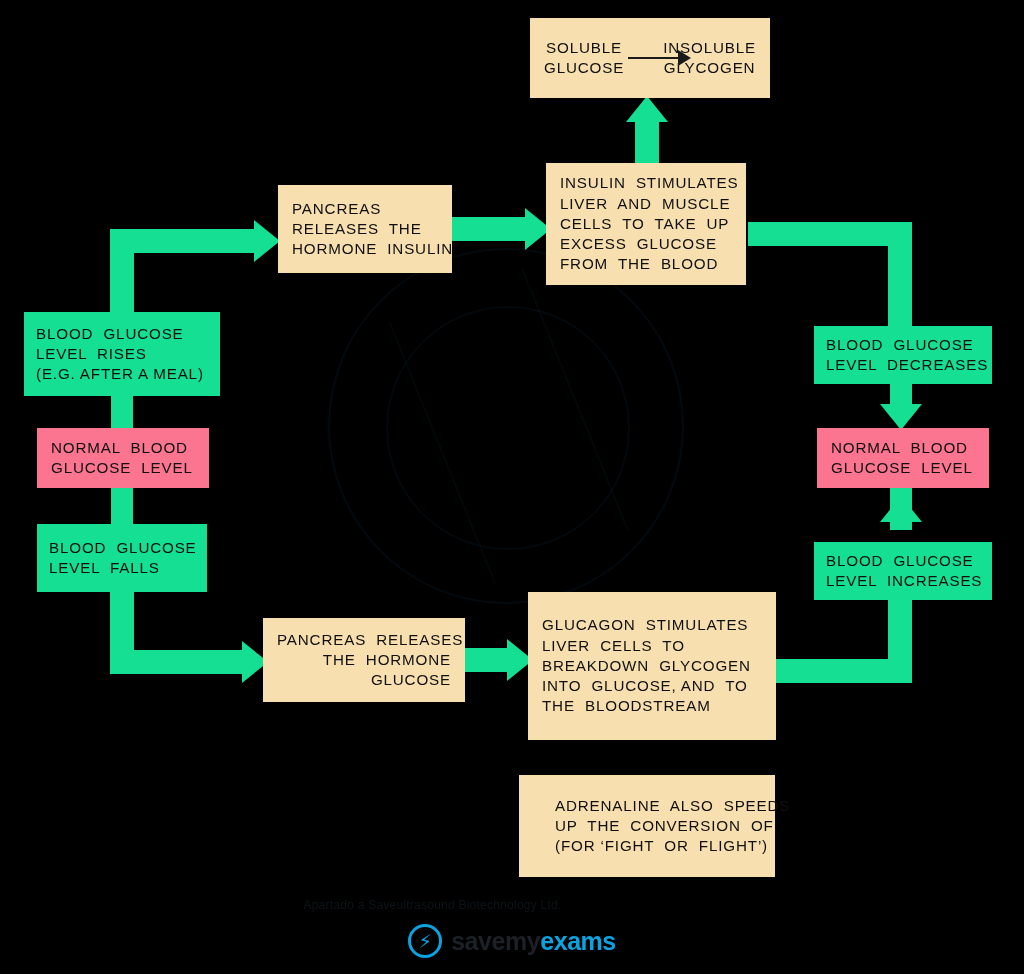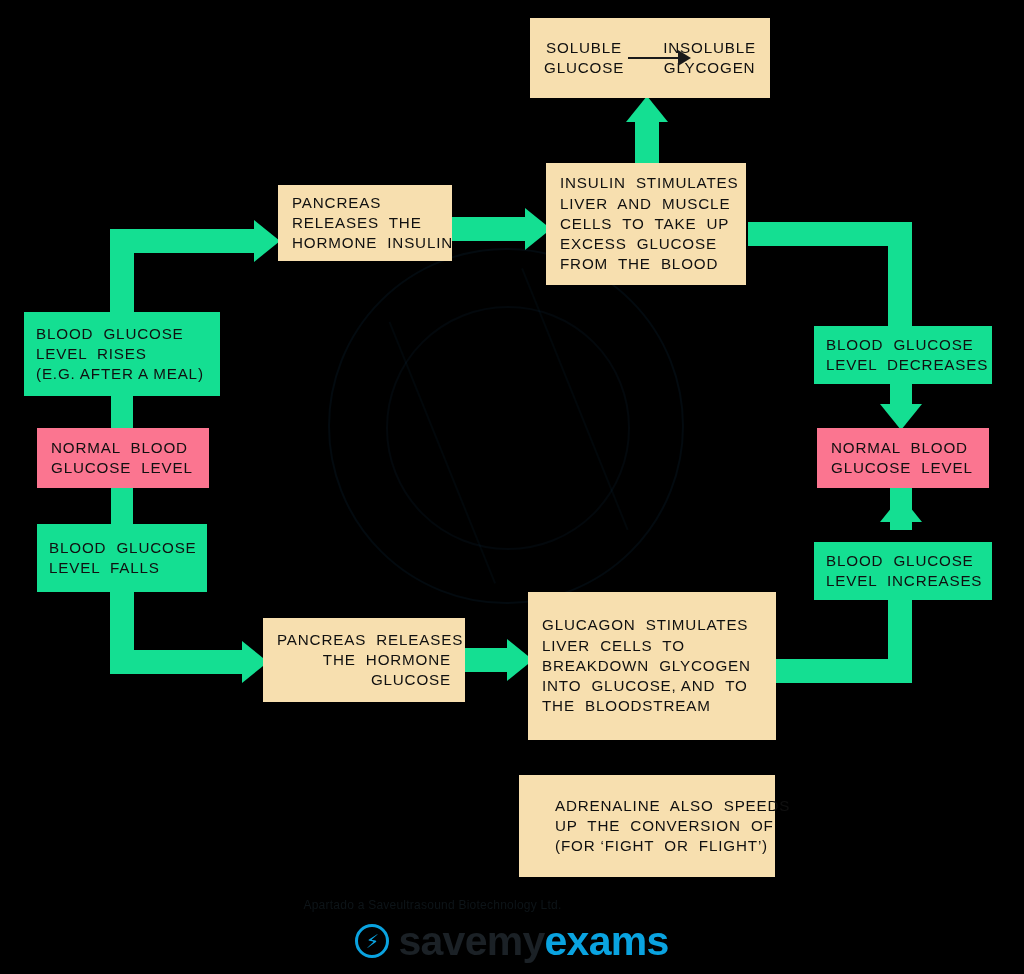--- a/index.html
+++ b/index.html
@@ -62,21 +62,21 @@
   .logo{
     position:absolute;left:0;top:918px;width:1024px;height:46px;
     display:flex;align-items:center;justify-content:center;gap:9px;z-index:6;
   }
   .logo .mark{
     width:34px;height:34px;border-radius:50%;
     border:3.5px solid #0aa3e0;box-sizing:border-box;position:relative;
     display:flex;align-items:center;justify-content:center;
   }
   .logo .mark span{color:#0aa3e0;font-size:19px;line-height:1;font-weight:bold;}
-  .logo .wordmark{font-size:41px;font-weight:bold;letter-spacing:-.018em;}
+  .logo .wordmark{font-size:25px;font-weight:bold;letter-spacing:-.018em;}
   .logo .wordmark .save{color:#1b2126;}
   .logo .wordmark .my{color:#1b2126;}
   .logo .wordmark .exams{color:#0aa3e0;}
 </style>
 </head>
 <body>
 
 <div id="stage">
 
   <div class="watermark"></div>
@@ -124,21 +124,21 @@
         <div class="shaft"></div>
           <div class="tip"></div>
       </div>
       <div>
         <span class="ln">INSOLUBLE</span>
         <span class="ln">GLYCOGEN</span>
       </div>
     </div>
   </div>
 
-  <div class="box cream" style="left:278px;top:185px;width:174px;height:76px;">
+  <div class="box cream" style="left:278px;top:185px;width:174px;height:88px;">
     <span class="ln">PANCREAS</span>
     <span class="ln">RELEASES  THE</span>
     <span class="ln">HORMONE  INSULIN</span>
   </div>
 
   <div class="box cream" style="left:546px;top:163px;width:200px;height:122px;">
     <span class="ln">INSULIN  STIMULATES</span>
     <span class="ln">LIVER  AND  MUSCLE</span>
     <span class="ln">CELLS  TO  TAKE  UP</span>
     <span class="ln">EXCESS  GLUCOSE</span>

